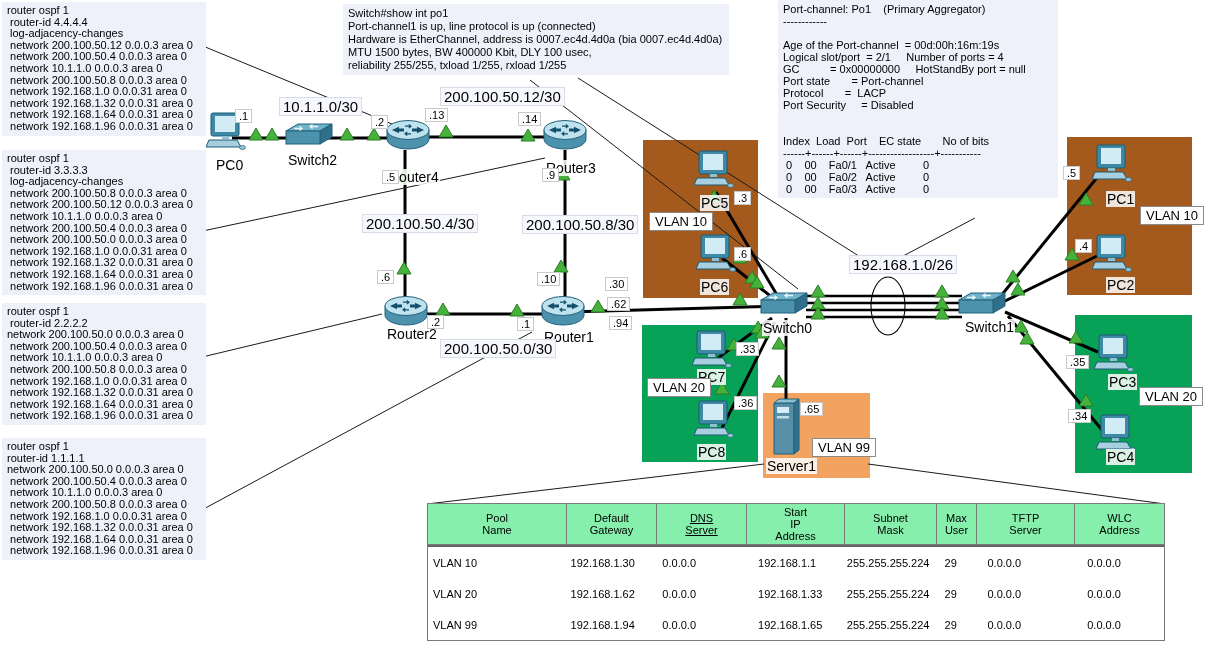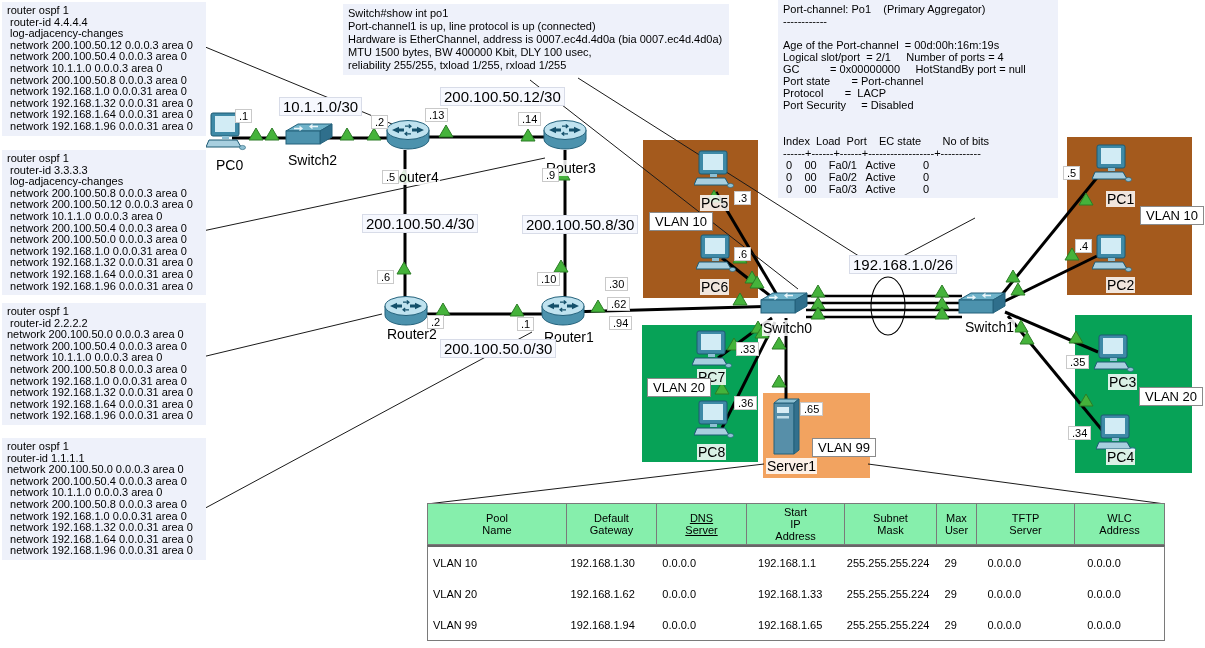--- a/index.html
+++ b/index.html
@@ -255,21 +255,21 @@
     <div class="plabel" style="left: 608px; top: 298px;">.62</div>
     <div class="plabel" style="left: 610px; top: 317px;">.94</div>
     <div class="plabel" style="left: 735px; top: 192px;">.3</div>
     <div class="plabel" style="left: 735px; top: 248px;">.6</div>
     <div class="plabel" style="left: 737px; top: 343px;">.33</div>
     <div class="plabel" style="left: 735px; top: 397px;">.36</div>
     <div class="plabel" style="left: 801px; top: 403px;">.65</div>
     <div class="plabel" style="left: 1064px; top: 167px;">.5</div>
     <div class="plabel" style="left: 1076px; top: 240px;">.4</div>
     <div class="plabel" style="left: 1067px; top: 356px;">.35</div>
-    <div class="plabel" style="left: 1069px; top: 427px;">.34</div>
+    <div class="plabel" style="left: 1069px; top: 410px;">.34</div>
     <div class="nlabel" style="left: 280px; top: 98px;">10.1.1.0/30</div>
     <div class="nlabel" style="left: 441px; top: 88px;">200.100.50.12/30</div>
     <div class="nlabel" style="left: 363px; top: 215px;">200.100.50.4/30</div>
     <div class="nlabel" style="left: 523px; top: 216px;">200.100.50.8/30</div>
     <div class="nlabel" style="left: 441px; top: 340px;">200.100.50.0/30</div>
     <div class="nlabel" style="left: 850px; top: 256px;">192.168.1.0/26</div>
     <div class="vlabel" style="left: 649px; top: 212px;">VLAN 10</div>
     <div class="vlabel" style="left: 647px; top: 378px;">VLAN 20</div>
     <div class="vlabel" style="left: 812px; top: 438px;">VLAN 99</div>
     <div class="vlabel" style="left: 1140px; top: 206px;">VLAN 10</div>

